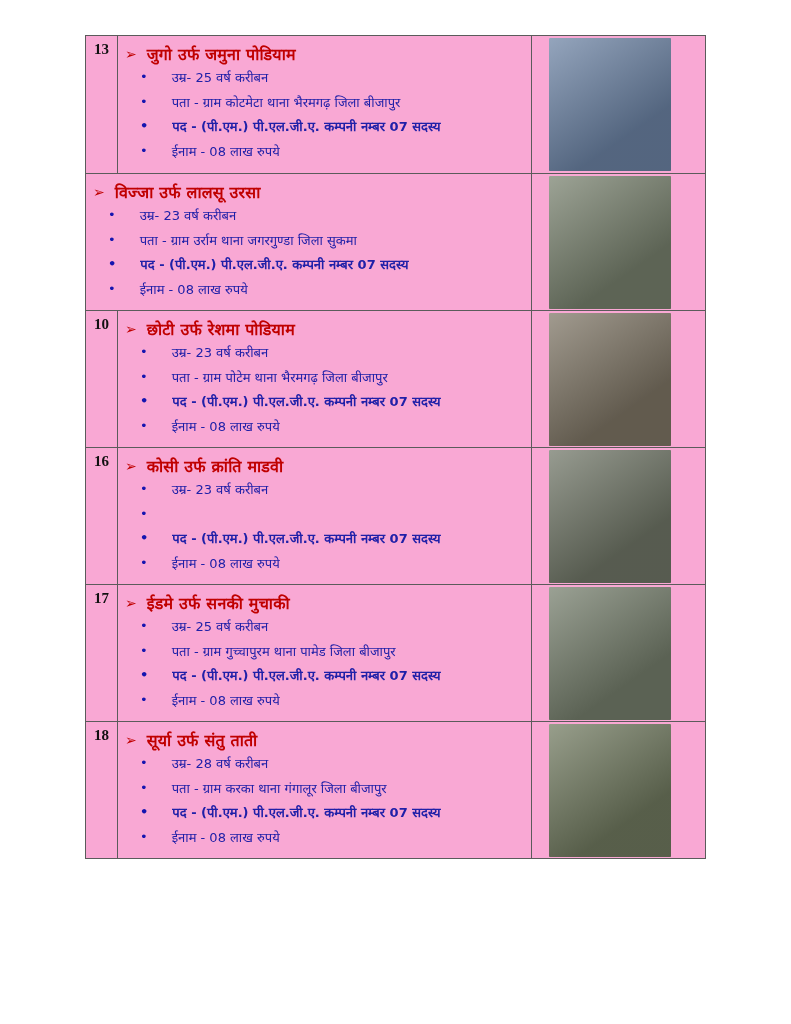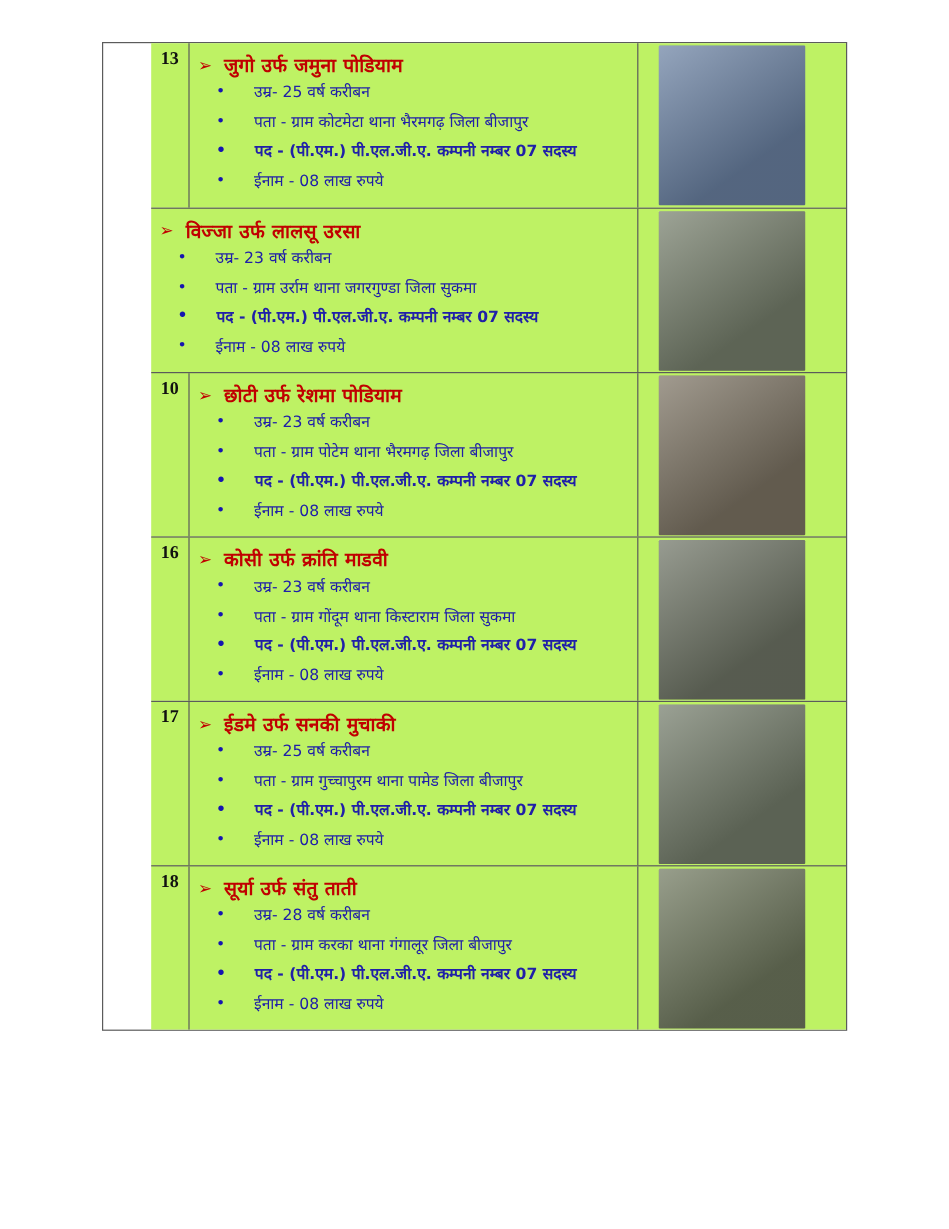--- a/index.html
+++ b/index.html
@@ -15,22 +15,21 @@
     left:85px;top:35px;
     width:621px;
     border:1px solid #5b5b5b;
     box-sizing:border-box;
   }
   .record-row{
     display:flex;
     height:137px;
     border-top:1px solid #5b5b5b;
     box-sizing:border-box;
-    background:#bef264;
-    margin-left:40px;
+    background:#f9a8d4;
   }
   .record-row:first-child{border-top:none;}
   .cell-num{
     width:32px;
     flex:0 0 32px;
     border-right:1px solid #5b5b5b;
     box-sizing:border-box;
     text-align:center;
     padding-top:5px;
     font-family:"Liberation Serif","DejaVu Serif",serif;
@@ -207,21 +206,20 @@
           <span class="arrow-icon">➢</span>
           <span class="person-name">कोसी उर्फ क्रांति माडवी</span>
         </div>
         <div class="details">
           <div class="detail-line">
               <span class="bullet-icon">•</span>
               <span class="detail-text">उम्र- 23 वर्ष करीबन</span>
             </div>
           <div class="detail-line">
               <span class="bullet-icon">•</span>
-              <span class="detail-text">पता - ग्राम गोंदूम थाना किस्टाराम जिला सुकमा</span>
             </div>
           <div class="detail-line">
               <span class="bullet-icon">•</span>
               <span class="detail-text">पद - (पी.एम.) पी.एल.जी.ए. कम्पनी नम्बर 07 सदस्य</span>
             </div>
           <div class="detail-line">
               <span class="bullet-icon">•</span>
               <span class="detail-text">ईनाम -  08 लाख रुपये</span>
             </div>
         </div>

